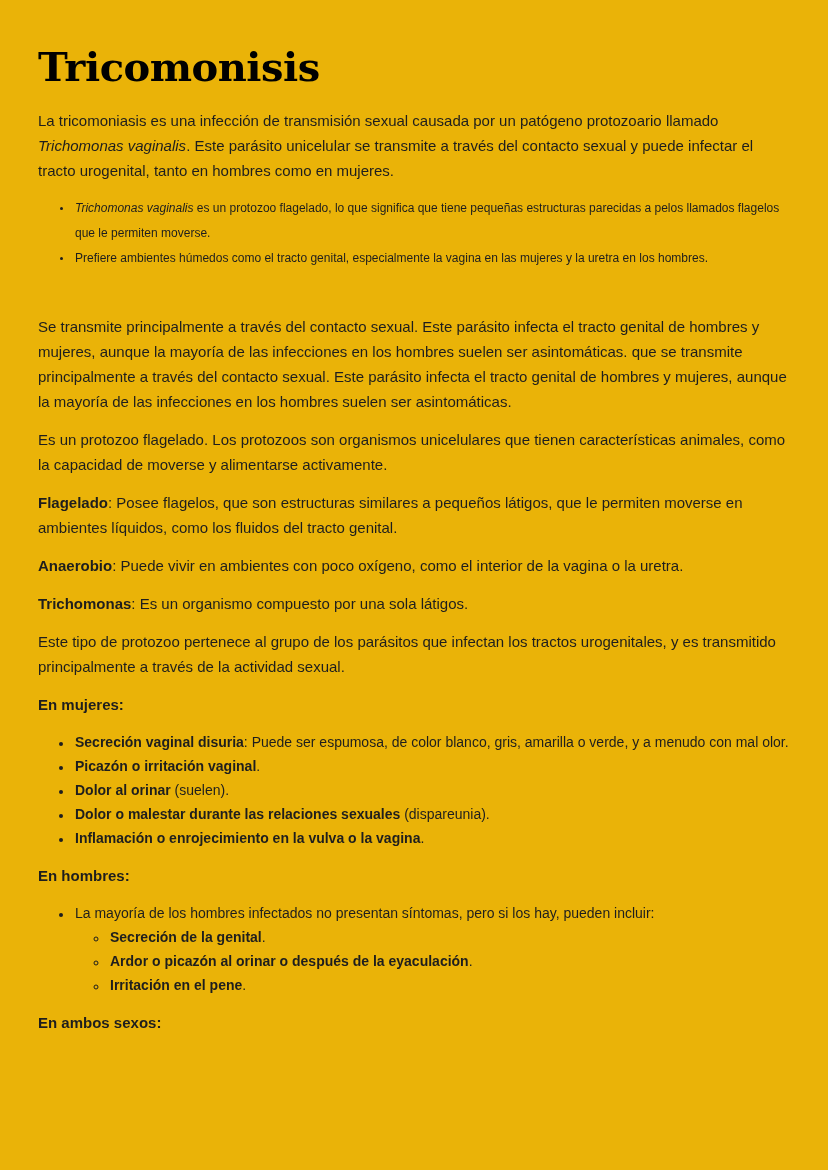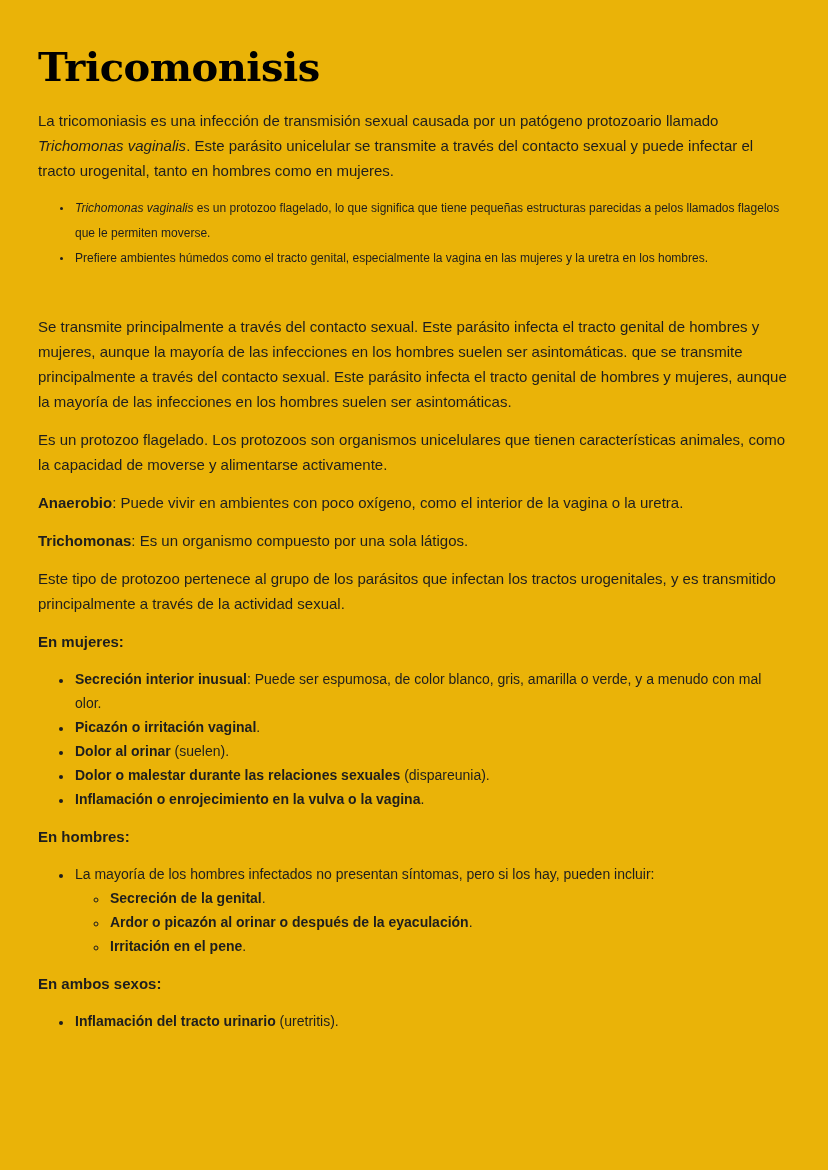--- a/index.html
+++ b/index.html
@@ -58,37 +58,35 @@
   <h1 class="doc-title">Tricomonisis</h1>
   <div class="doc-body">
       <p class="paragraph"><span>La tricomoniasis es una infección de transmisión sexual causada por un patógeno protozoario llamado </span><span class="run-italic">Trichomonas vaginalis</span><span>. Este parásito unicelular se transmite a través del contacto sexual y puede infectar el tracto urogenital, tanto en hombres como en mujeres.</span></p>
       <ul class="bullets">
         <li><span class="run-italic">Trichomonas vaginalis</span><span> es un protozoo flagelado, lo que significa que tiene pequeñas estructuras parecidas a pelos llamados flagelos que le permiten moverse.</span></li>
         <li><span>Prefiere ambientes húmedos como el tracto genital, especialmente la vagina en las mujeres y la uretra en los hombres.</span></li>
       </ul>
       <div class="spacer"></div>
       <p class="paragraph"><span>Se transmite principalmente a través del contacto sexual. Este parásito infecta el tracto genital de hombres y mujeres, aunque la mayoría de las infecciones en los hombres suelen ser asintomáticas. que se transmite principalmente a través del contacto sexual. Este parásito infecta el tracto genital de hombres y mujeres, aunque la mayoría de las infecciones en los hombres suelen ser asintomáticas.</span></p>
       <p class="paragraph"><span>Es un protozoo flagelado. Los protozoos son organismos unicelulares que tienen características animales, como la capacidad de moverse y alimentarse activamente.</span></p>
+      <p class="paragraph"><span class="run-bold">Flagelado</span><span>: Posee flagelos, que son estructuras similares a pequeños látigos, que le permiten moverse en ambientes líquidos, como los fluidos del tracto genital.</span></p>
       <p class="paragraph"><span class="run-bold">Anaerobio</span><span>: Puede vivir en ambientes con poco oxígeno, como el interior de la vagina o la uretra.</span></p>
       <p class="paragraph"><span class="run-bold">Trichomonas</span><span>: Es un organismo compuesto por una sola látigos.</span></p>
       <p class="paragraph"><span>Este tipo de protozoo pertenece al grupo de los parásitos que infectan los tractos urogenitales, y es transmitido principalmente a través de la actividad sexual.</span></p>
       <p class="heading compact"><span class="run-bold">En mujeres:</span></p>
       <ul class="bullets compact">
-        <li><span class="run-bold">Secreción interior inusual</span><span>: Puede ser espumosa, de color blanco, gris, amarilla o verde, y a menudo con mal olor.</span></li>
+        <li><span class="run-bold">Secreción vaginal disuria</span><span>: Puede ser espumosa, de color blanco, gris, amarilla o verde, y a menudo con mal olor.</span></li>
         <li><span class="run-bold">Picazón o irritación vaginal</span><span>.</span></li>
         <li><span class="run-bold">Dolor al orinar</span><span> (suelen).</span></li>
         <li><span class="run-bold">Dolor o malestar durante las relaciones sexuales</span><span> (dispareunia).</span></li>
         <li><span class="run-bold">Inflamación o enrojecimiento en la vulva o la vagina</span><span>.</span></li>
       </ul>
       <p class="heading compact"><span class="run-bold">En hombres:</span></p>
       <ul class="bullets compact">
         <li><span>La mayoría de los hombres infectados no presentan síntomas, pero si los hay, pueden incluir:</span><ul class="sub-bullets">
             <li><span class="run-bold">Secreción de la genital</span><span>.</span></li>
             <li><span class="run-bold">Ardor o picazón al orinar o después de la eyaculación</span><span>.</span></li>
             <li><span class="run-bold">Irritación en el pene</span><span>.</span></li>
           </ul></li>
       </ul>
       <p class="heading compact"><span class="run-bold">En ambos sexos:</span></p>
-      <ul class="bullets compact">
-        <li><span class="run-bold">Inflamación del tracto urinario</span><span> (uretritis).</span></li>
-      </ul>
     </div>
 </div>
 
 </body></html>

